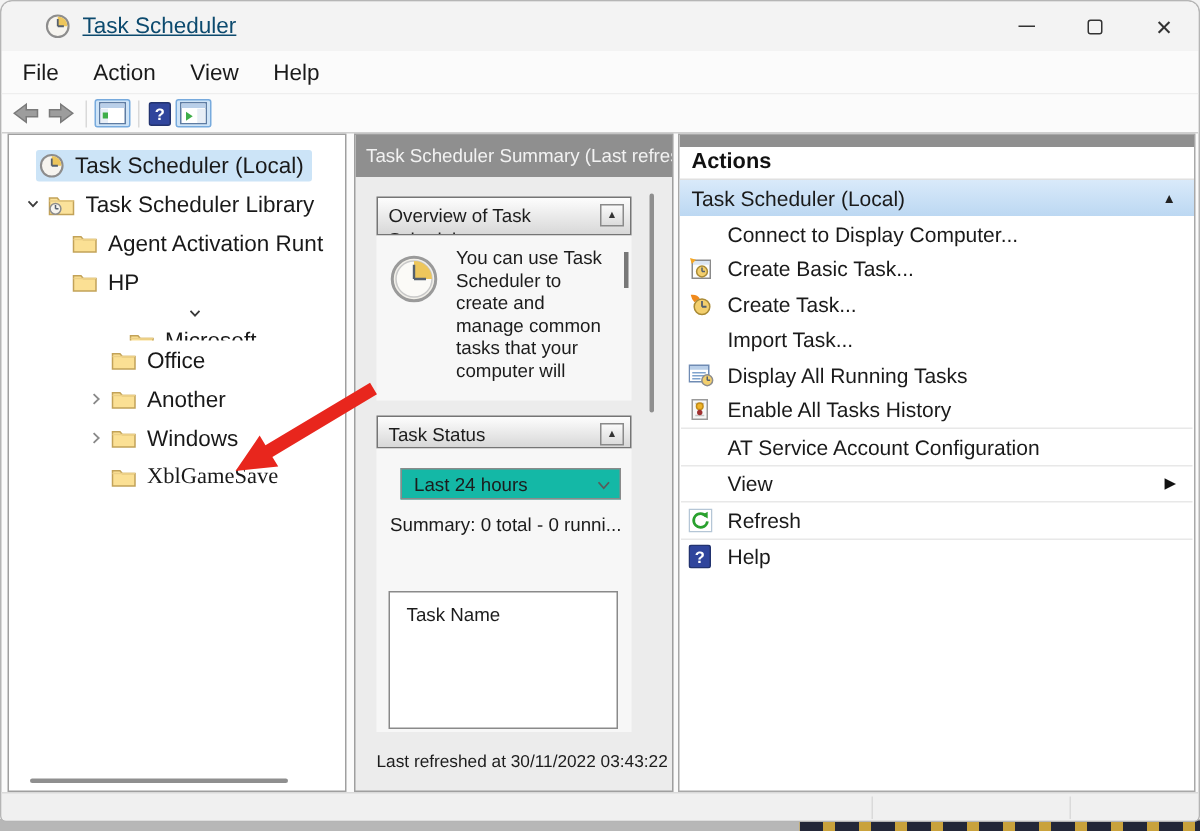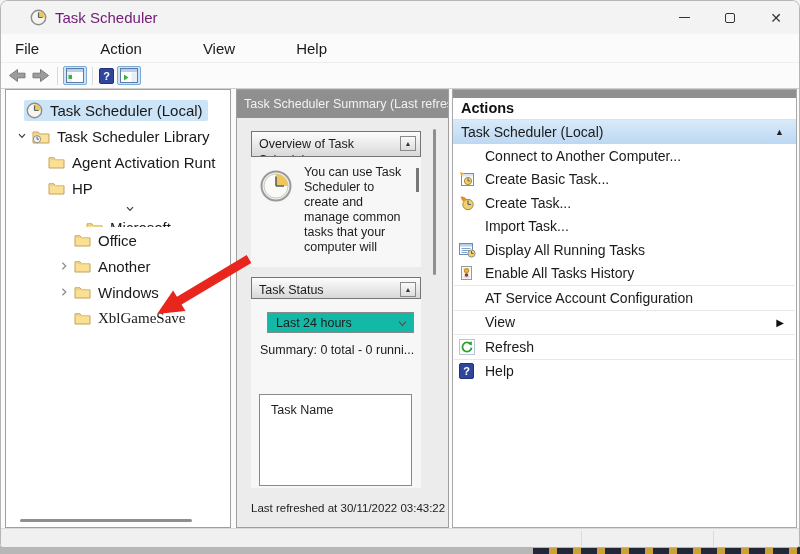--- a/index.html
+++ b/index.html
@@ -11,29 +11,29 @@
   .desktop-sliver { position:absolute; left:0; top:546; top:546px; width:800px; height:8px; background:#b7b7b7; }
   .desktop-sliver .gold { position:absolute; left:533px; top:1px; width:267px; height:7px;
     background:repeating-linear-gradient(90deg,#232738 0 16px,#c9a23c 16px 24px); }
 
   
   .window { position:absolute; left:0; top:0; width:800px; height:548px; background:#fbfbfb;
     border:1px solid #b5b5b5; border-radius:8px 8px 4px 4px; overflow:hidden; }
   .titlebar { position:absolute; left:0; top:0; width:100%; height:33px; background:#f3f3f3;
     display:flex; align-items:center; padding-left:29px; }
   .titlebar .app-icon { margin-right:8px; display:flex; }
-  .titlebar .title { font-size:15px; color:#701a75; }
+  .titlebar .title { font-size:15px; color:#0c4a6e;text-decoration:underline; }
   .win-controls { position:absolute; right:0; top:0; height:33px; display:flex; }
   .win-btn { width:46px; height:33px; display:flex; align-items:center; justify-content:center; color:#333; }
   .glyph-min { width:11px; height:1px; background:#333; display:block; }
   .glyph-max { width:10px; height:10px; border:1px solid #333; border-radius:2px; display:block; }
   .glyph-close { font-size:14px; line-height:1; color:#333; }
 
   .menubar { position:absolute; left:0; top:33px; width:100%; height:29px; background:#fbfbfb;
-    display:flex; align-items:center; padding-left:12px; border-bottom:1px solid #eeeeee;gap:38px; }
+    display:flex; align-items:center; padding-left:12px; border-bottom:1px solid #eeeeee; }
   .menu-item { font-size:15px; color:#1a1a1a; margin-right:19px; padding:2px 2px; }
 
   .toolbar { position:absolute; left:0; top:62px; width:100%; height:26px; background:#fbfbfb;
     display:flex; align-items:center; padding-left:4px; border-bottom:1px solid #cfcfcf; }
   .tb-btn { display:flex; align-items:center; justify-content:center; margin:0 1px; padding:1px; }
   .tb-sep { width:1px; height:18px; background:#d9d9d9; margin:0 4px; }
   .tb-toggle { background:#cfe4f7; border:1px solid #77aadd; border-radius:2px; padding:1px 2px; }
 
   
   .left-panel { position:absolute; left:4px; top:88px; width:226px; height:439px;
@@ -361,21 +361,21 @@
     <div class="right-panel">
       <div class="rp-topstrip"></div>
       <div class="rp-header">Actions</div>
       <div class="rp-group">
         <span>Task Scheduler (Local)</span>
         <span class="grp-collapse">▲</span>
       </div>
       <div id="actions-list">
           <div class="action-row">
             <span class="aicon"></span>
-            <span class="alabel">Connect to Another Computer...</span>
+            <span class="alabel">Connect to Display Computer...</span>
           </div>
           <div class="action-row">
             <span class="aicon">
               <svg width="16" height="16" viewBox="0 0 16 16">
                 <rect x="2.5" y="2.5" width="12" height="12" fill="#fdfdfd" stroke="#8a8a8a"></rect>
                 <rect x="3" y="3" width="11" height="2.5" fill="#dce6f2"></rect>
                 <circle cx="9" cy="10" r="3.6" fill="#f3cf6d" stroke="#a98a35"></circle>
                 <path d="M9 10 V7.4 M9 10 H11" stroke="#55606e" fill="none"></path>
                 <path d="M1 1 L5 2.2 L2.2 5 Z" fill="#f5a623"></path>
               </svg>

